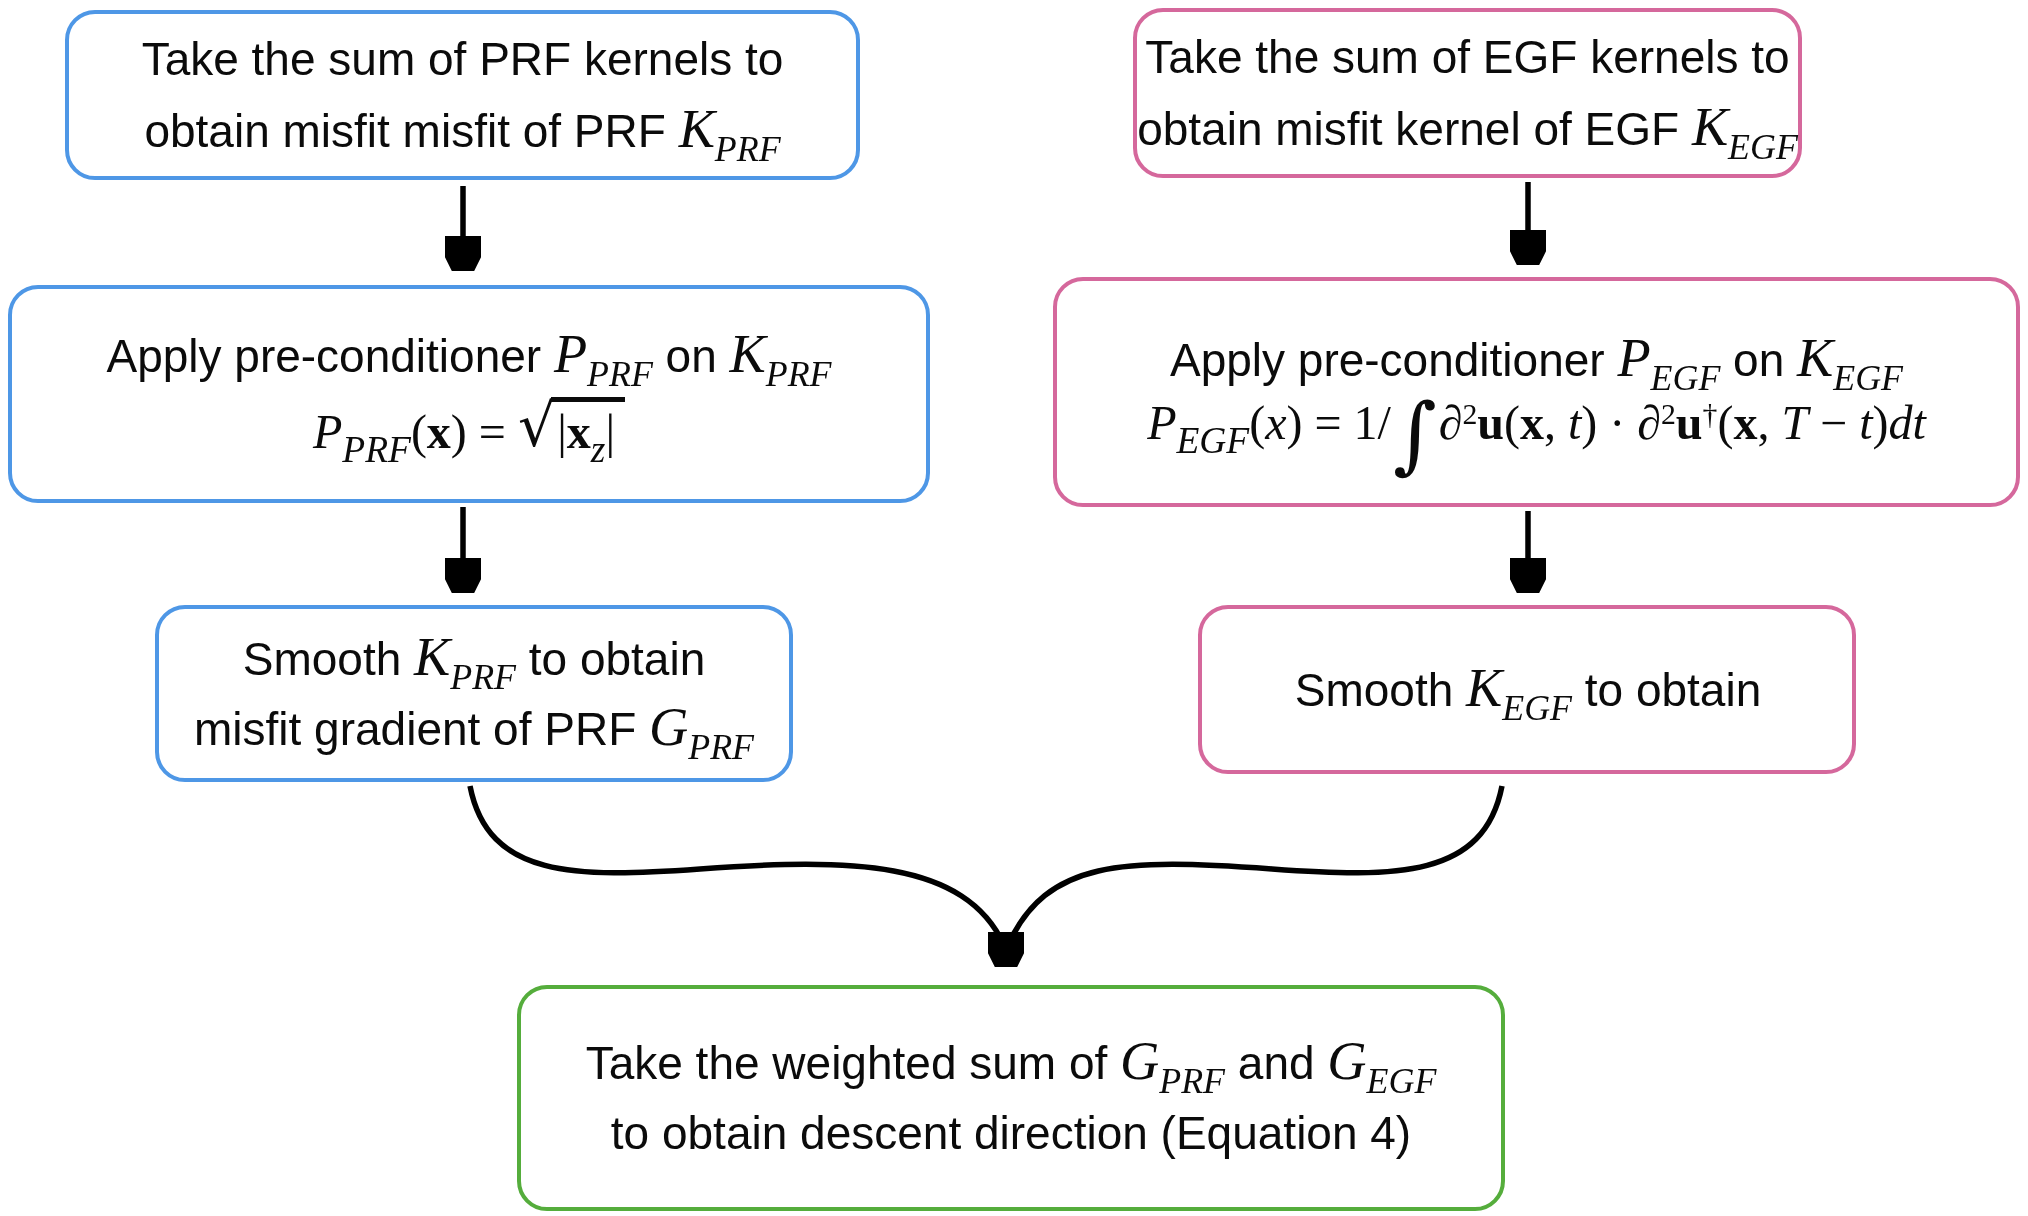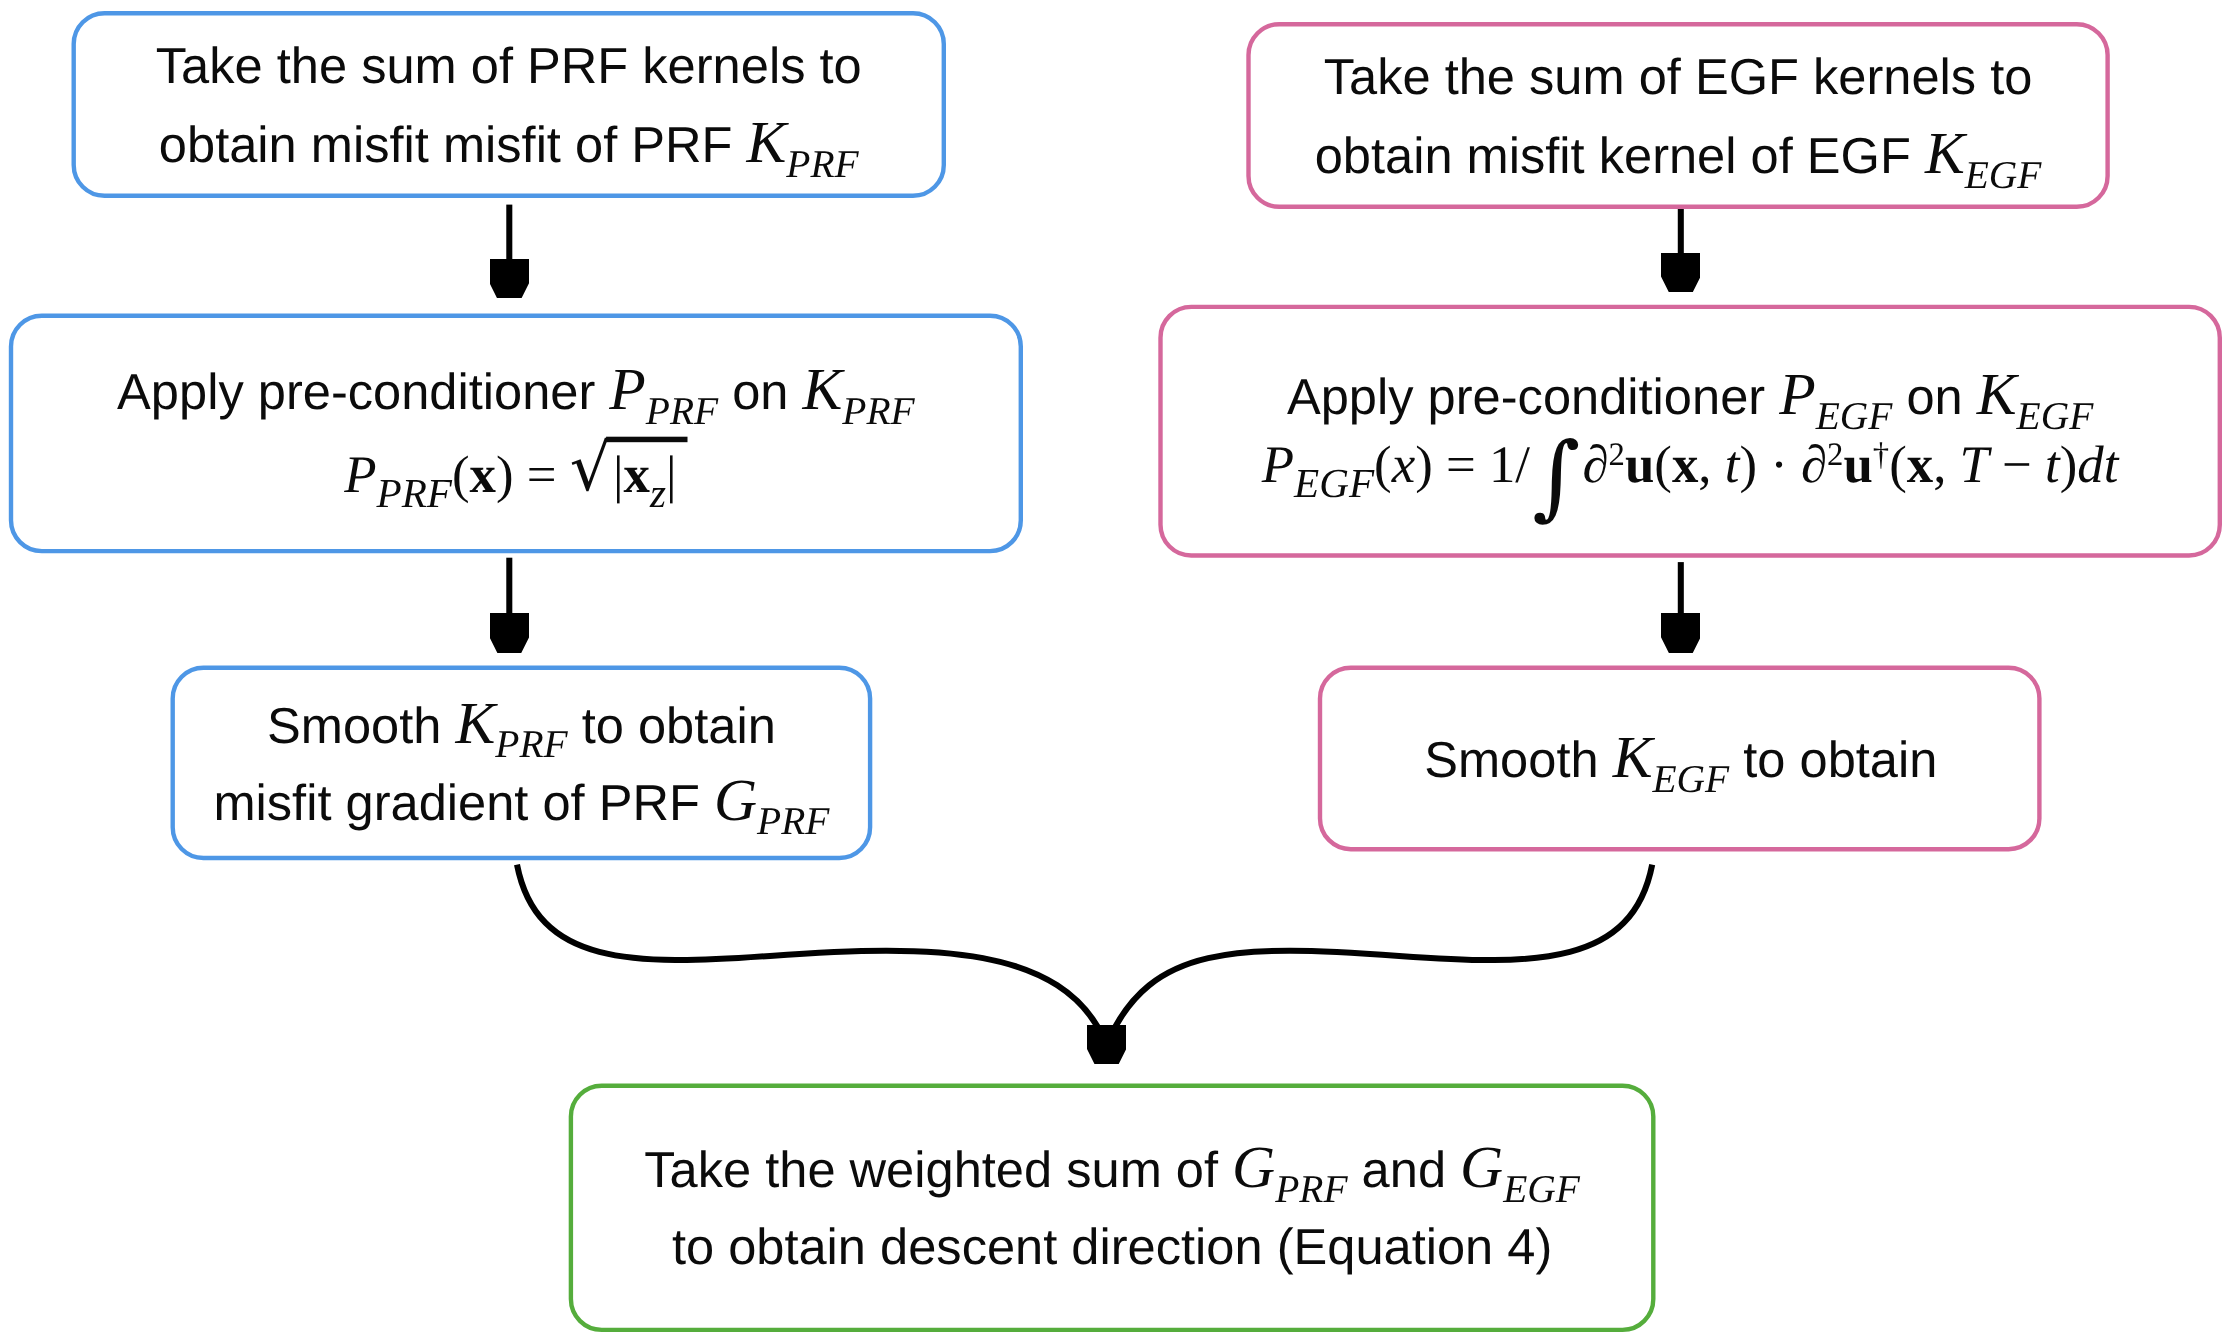--- a/index.html
+++ b/index.html
@@ -36,21 +36,21 @@
   .fline .tk-mi{font-size:1em;}
   .tk-mr{font-family:"Liberation Serif",serif;font-style:normal;line-height:0;}
   .tk-mb{font-family:"Liberation Serif",serif;font-weight:bold;line-height:0;}
   .tk-msub{font-family:"Liberation Serif",serif;font-style:italic;font-size:0.78em;vertical-align:-0.38em;line-height:0;}
   .tk-msup{font-family:"Liberation Serif",serif;font-size:0.62em;vertical-align:0.52em;line-height:0;}
   .tk-mint{font-family:"DejaVu Serif",serif;font-size:1.75em;vertical-align:-0.28em;line-height:0;margin:0 2px;}
   .tk-sqrt{font-family:"DejaVu Serif",serif;font-size:1.22em;vertical-align:0.02em;line-height:0;margin-right:-4px;}
   .tk-ovl{display:inline-block;border-top:5px solid #0b0b0b;padding:6px 10px 0 6px;line-height:1;font-family:"Liberation Serif",serif;}
   
   .pos-sum-prf{left:65px;top:10px;width:795px;height:170px;}
-  .pos-sum-egf{left:1133px;top:20px;width:785px;height:170px;}
+  .pos-sum-egf{left:1133px;top:8px;width:669px;height:170px;}
   .pos-precond-prf{left:8px;top:285px;width:922px;height:218px;gap:18px;}
   .pos-precond-egf{left:1053px;top:277px;width:967px;height:230px;gap:14px;}
   .pos-smooth-prf{left:155px;top:605px;width:638px;height:177px;gap:24px;}
   .pos-smooth-egf{left:1198px;top:605px;width:658px;height:169px;gap:24px;padding-left:16px;}
   .pos-weighted{left:517px;top:985px;width:988px;height:226px;gap:24px;}
 </style>
 </head>
 <body>
 
 <div class="canvas">

